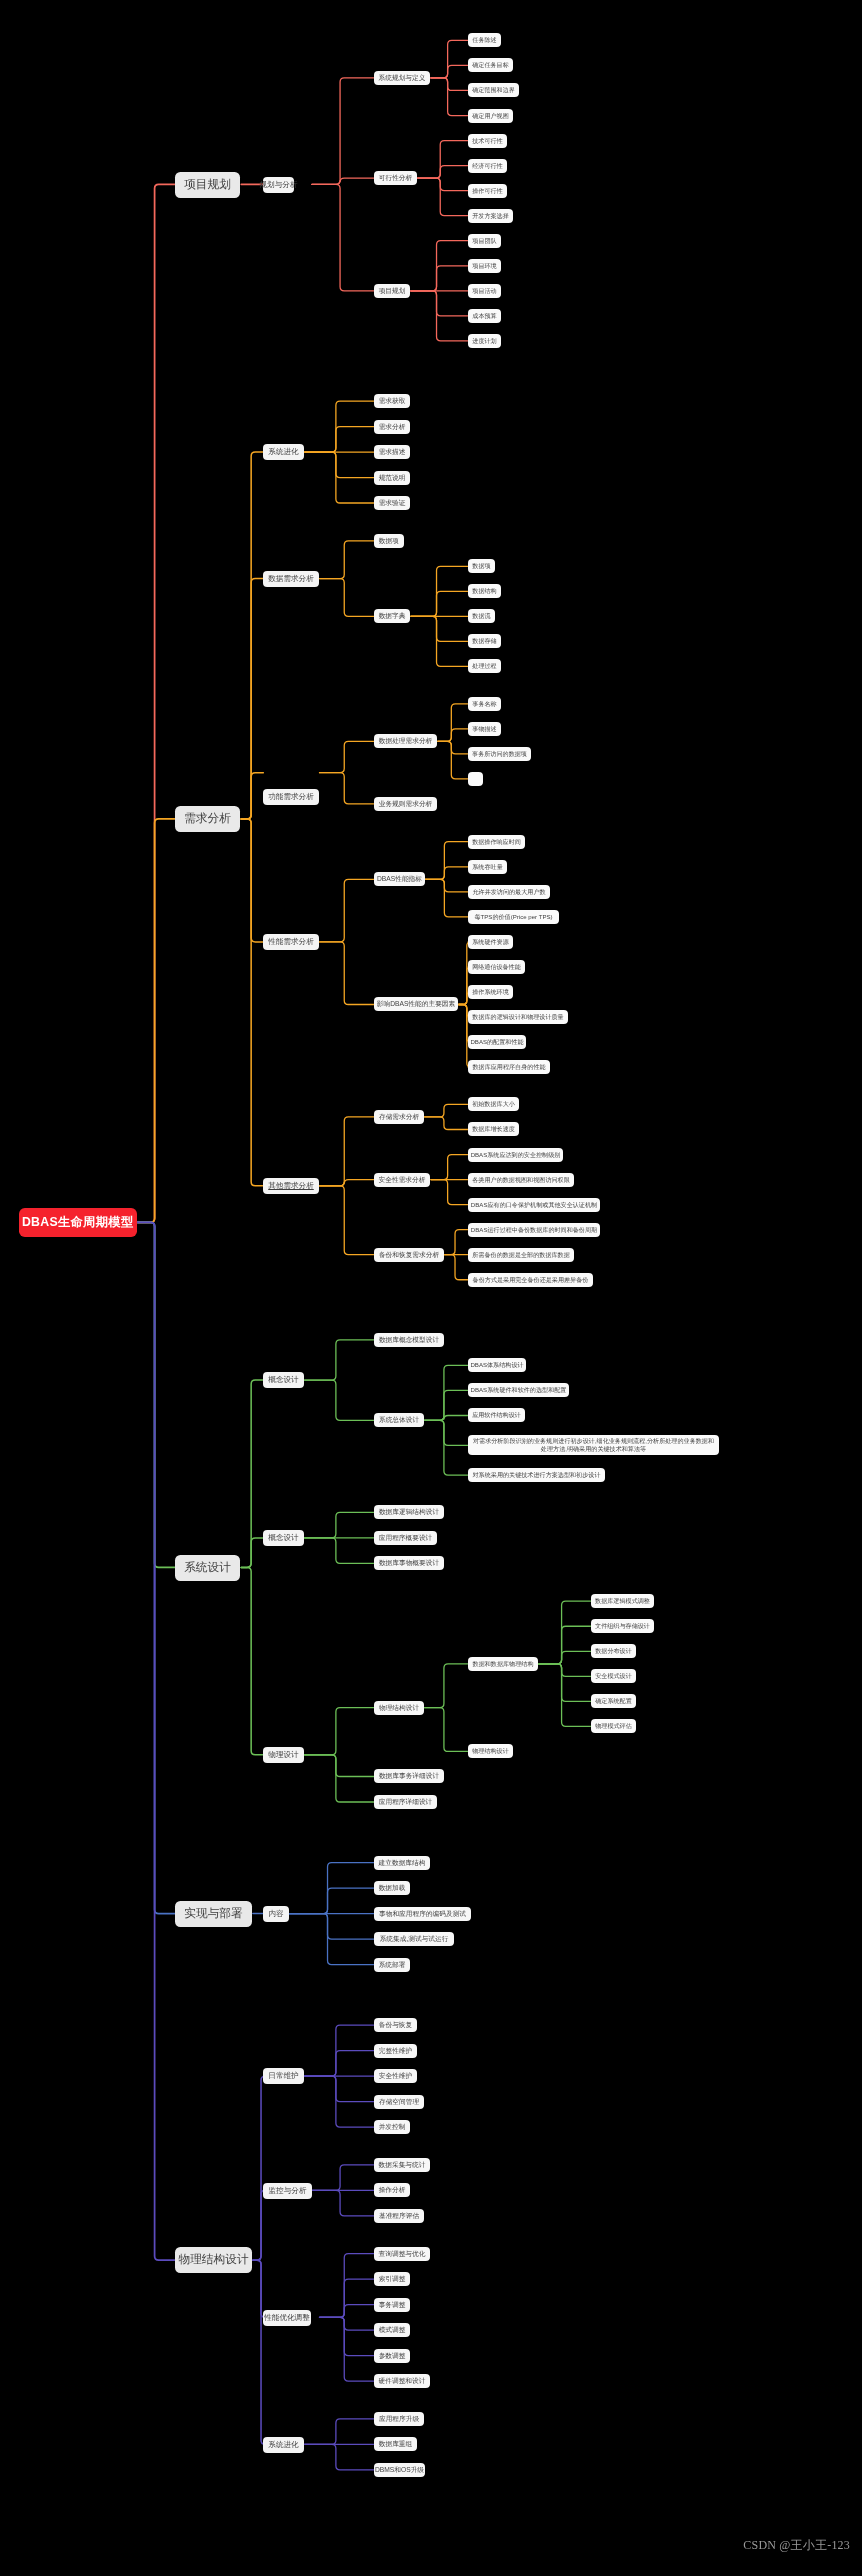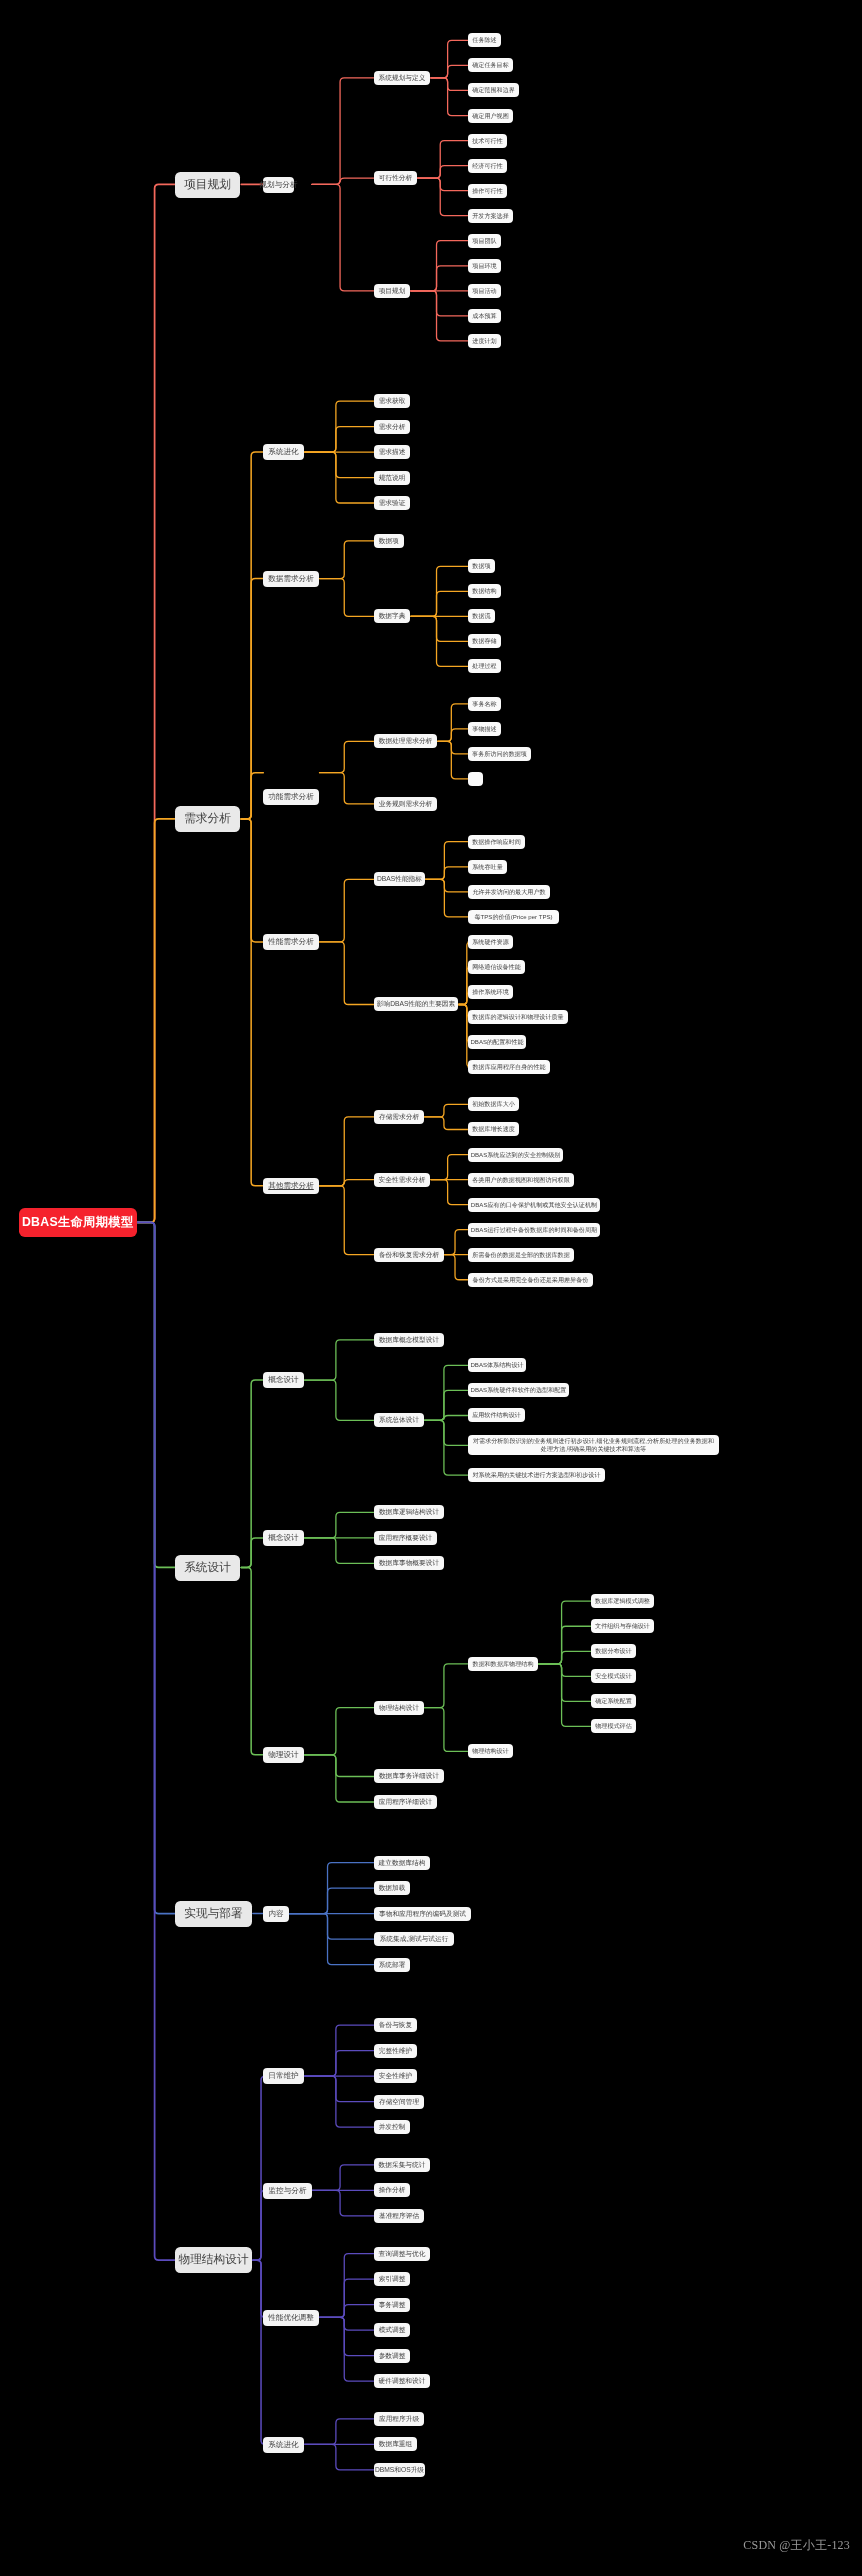--- a/index.html
+++ b/index.html
@@ -263,21 +263,21 @@
       <div class="node lvl-2" style="left: 263px; top: 2068px; width: 41px; min-height: 15.6px;">日常维护</div>
       <div class="node lvl-3" style="left: 374px; top: 2018px; width: 43px; min-height: 14px;">备份与恢复</div>
       <div class="node lvl-3" style="left: 374px; top: 2044px; width: 43px; min-height: 14px;">完整性维护</div>
       <div class="node lvl-3" style="left: 374px; top: 2069px; width: 43px; min-height: 14px;">安全性维护</div>
       <div class="node lvl-3" style="left: 374px; top: 2095px; width: 50px; min-height: 14px;">存储空间管理</div>
       <div class="node lvl-3" style="left: 374px; top: 2120px; width: 36px; min-height: 14px;">并发控制</div>
       <div class="node lvl-2" style="left: 263px; top: 2183px; width: 49px; min-height: 15.6px;">监控与分析</div>
       <div class="node lvl-3" style="left: 374px; top: 2158px; width: 56px; min-height: 14px;">数据采集与统计</div>
       <div class="node lvl-3" style="left: 374px; top: 2183px; width: 36px; min-height: 14px;">操作分析</div>
       <div class="node lvl-3" style="left: 374px; top: 2209px; width: 50px; min-height: 14px;">基准程序评估</div>
-      <div class="node lvl-2" style="left: 263px; top: 2310px; width: 56px; min-height: 15.6px;">性能优化调整</div>
+      <div class="node lvl-2" style="left: 263px; top: 2310px; width: 48px; min-height: 15.6px;">性能优化调整</div>
       <div class="node lvl-3" style="left: 374px; top: 2247px; width: 56px; min-height: 14px;">查询调整与优化</div>
       <div class="node lvl-3" style="left: 374px; top: 2272px; width: 36px; min-height: 14px;">索引调整</div>
       <div class="node lvl-3" style="left: 374px; top: 2298px; width: 36px; min-height: 14px;">事务调整</div>
       <div class="node lvl-3" style="left: 374px; top: 2323px; width: 36px; min-height: 14px;">模式调整</div>
       <div class="node lvl-3" style="left: 374px; top: 2349px; width: 36px; min-height: 14px;">参数调整</div>
       <div class="node lvl-3" style="left: 374px; top: 2374px; width: 56px; min-height: 14px;">硬件调整和设计</div>
       <div class="node lvl-2" style="left: 263px; top: 2437px; width: 41px; min-height: 15.6px;">系统进化</div>
       <div class="node lvl-3" style="left: 374px; top: 2412px; width: 50px; min-height: 14px;">应用程序升级</div>
       <div class="node lvl-3" style="left: 374px; top: 2437px; width: 43px; min-height: 14px;">数据库重组</div>
       <div class="node lvl-3" style="left: 374px; top: 2463px; width: 51px; min-height: 14px;">DBMS和OS升级</div>

